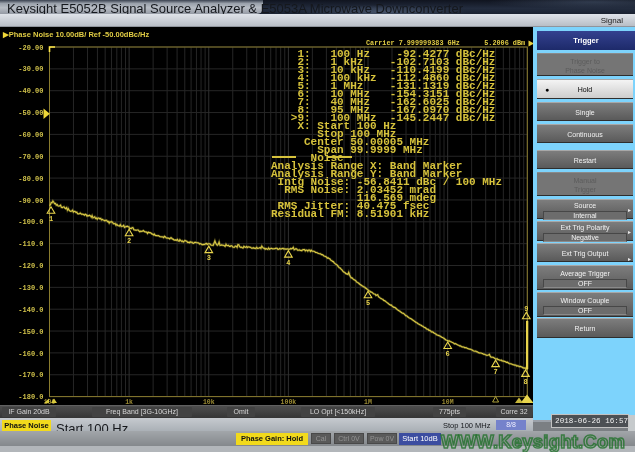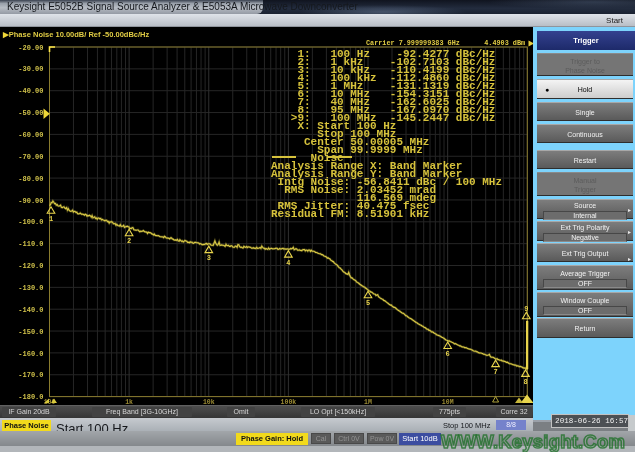--- a/index.html
+++ b/index.html
@@ -1,18 +1,18 @@
 <!DOCTYPE html>
 <html><head><meta charset="utf-8"><style>
 *{margin:0;padding:0;box-sizing:border-box}
 html,body{width:635px;height:452px;overflow:hidden;background:#9aa0a8;font-family:"Liberation Sans",sans-serif}
 .abs{position:absolute}
 #titlebar{left:0;top:0;width:635px;height:14px;background:linear-gradient(to bottom,#10141f,#232c3e 60%,#1a2231)}
 #titletab{left:0;top:0;width:263px;height:14px;background:linear-gradient(to bottom,#39414f 0%,#9aa1ab 25%,#b7bcc4 55%,#949aa4 100%);border-radius:0 0 6px 0}
-#titletxt{left:7px;top:1px;font-size:10px;color:#15181d;white-space:nowrap}
+#titletxt{left:7px;top:1px;font-size:13px;color:#15181d;white-space:nowrap}
 #menubar{left:0;top:14px;width:635px;height:13px;background:linear-gradient(to bottom,#dfe3e9,#b9bec6);border-bottom:1px solid #8f949c}
 #resize{right:12px;top:16px;font-size:8px;color:#1a1a1a}
 #screen{left:0;top:27px;width:533px;height:404px;background:#000}
 #hdr{left:3px;top:30px;font-family:"Liberation Sans",sans-serif;font-weight:bold;font-size:7.5px;color:#e0cc44;white-space:nowrap}
 #hdr .arr{color:#f0d838}
 #carrier{left:366px;top:39px;font-family:"Liberation Mono",monospace;font-weight:bold;font-size:6.8px;color:#e0cc44;white-space:pre}
 #mlist{left:271px;top:49.6px;font-family:"Liberation Mono",monospace;font-weight:bold;font-size:11px;line-height:8.03px;color:#d6c23c;white-space:pre;letter-spacing:0px}
 #ifbar{left:0px;top:405px;width:533px;height:13px;background:linear-gradient(to bottom,#4e4e4e,#353535);border-top:1px solid #606060}
 .ifitem{position:absolute;top:406.5px;height:10px;font-size:7px;line-height:10px;color:#d8d8d8;background:#424242;text-align:center;border-radius:1px}
 #rowA{left:0;top:418px;width:533px;height:13px;background:linear-gradient(to bottom,#c6cacf,#aab0b6)}
@@ -34,21 +34,21 @@
 #tstamp{left:551px;top:414px;width:78px;height:13.5px;background:#4c5054;border:1px solid #c2c2c2;color:#f0f0f0;font-family:"Liberation Mono",monospace;font-size:7.6px;text-align:right;line-height:12px}
 #botstrip{left:0;top:446px;width:635px;height:6px;background:#b2b6ba}
 #wmark{left:441px;top:431px;font-size:18.5px;font-weight:bold;color:rgba(150,175,150,0.28);-webkit-text-stroke:1.5px rgba(32,112,42,0.8);letter-spacing:0.2px;white-space:nowrap}
 svg text{font-family:"Liberation Mono",monospace;font-weight:bold}
 </style></head><body>
 <div class="abs" id="titlebar"></div>
 <div class="abs" style="left:263px;top:0;width:372px;height:14px;background:radial-gradient(ellipse 120px 10px at 120px 12px,rgba(120,140,170,0.45),rgba(0,0,0,0) 70%),radial-gradient(ellipse 150px 9px at 330px 2px,rgba(100,120,150,0.35),rgba(0,0,0,0) 70%)"></div>
 <div class="abs" id="titletab"></div>
 <div class="abs" id="titletxt">Keysight E5052B Signal Source Analyzer &amp; E5053A Microwave Downconverter</div>
 <div class="abs" id="menubar"></div>
-<div class="abs" id="resize">Start</div>
+<div class="abs" id="resize">Signal</div>
 <div class="abs" id="screen"></div>
 <svg class="abs" style="left:0;top:0" width="635" height="452" viewBox="0 0 635 452">
 <g stroke="#262626" stroke-width="1">
       <line x1="49.5" y1="47.00" x2="527.3" y2="47.00"></line>
       <line x1="49.5" y1="68.85" x2="527.3" y2="68.85"></line>
       <line x1="49.5" y1="90.70" x2="527.3" y2="90.70"></line>
       <line x1="49.5" y1="112.55" x2="527.3" y2="112.55"></line>
       <line x1="49.5" y1="134.40" x2="527.3" y2="134.40"></line>
       <line x1="49.5" y1="156.25" x2="527.3" y2="156.25"></line>
       <line x1="49.5" y1="178.10" x2="527.3" y2="178.10"></line>
@@ -172,21 +172,21 @@
       <path d="M526.3 312.2 L522.5 318.7 L530.1 318.7 Z" fill="none" stroke="#e8d44c" stroke-width="1.1"></path>
     </g>
 <path d="M44 403 L49 398.5 L49 403 Z" fill="#d8c83c"></path>
     <path d="M51 403 L54 398.5 L57 403 Z" fill="#d8c83c"></path>
     <path d="M495.6 402 L492.6 402 L495.6 396.5 L498.6 402 Z" fill="none" stroke="#b0a43c" stroke-width="1"></path>
     <path d="M527 403 L520.5 403 L527 394.5 L533.5 403 Z" fill="#e8d44c"></path>
     <path d="M519 403 L515 403 L519 397.5 L523 403 Z" fill="#c8b83c"></path>
 <path d="M528.5 40.5 L534 43.5 L528.5 46.5 Z" fill="#e8cf3f"></path>
   </svg>
 <div class="abs" id="hdr"><span class="arr">▶</span>Phase Noise 10.00dB/ Ref -50.00dBc/Hz</div>
-<div class="abs" id="carrier">Carrier 7.999999383 GHz      4.4903 dBm</div>
+<div class="abs" id="carrier">Carrier 7.999999383 GHz      5.2006 dBm</div>
 <div class="abs" style="left:272px;top:156.2px;width:24px;height:1.8px;background:#d6c23c"></div>
 <div class="abs" style="left:328.4px;top:156.2px;width:24px;height:1.8px;background:#d6c23c"></div>
 <pre class="abs" id="mlist">    1:   100 Hz    -92.4277 dBc/Hz
     2:   1 kHz    -102.7103 dBc/Hz
     3:   10 kHz   -110.4199 dBc/Hz
     4:   100 kHz  -112.4860 dBc/Hz
     5:   1 MHz    -131.1319 dBc/Hz
     6:   10 MHz   -154.3151 dBc/Hz
     7:   40 MHz   -162.6025 dBc/Hz
     8:   95 MHz   -167.0970 dBc/Hz

